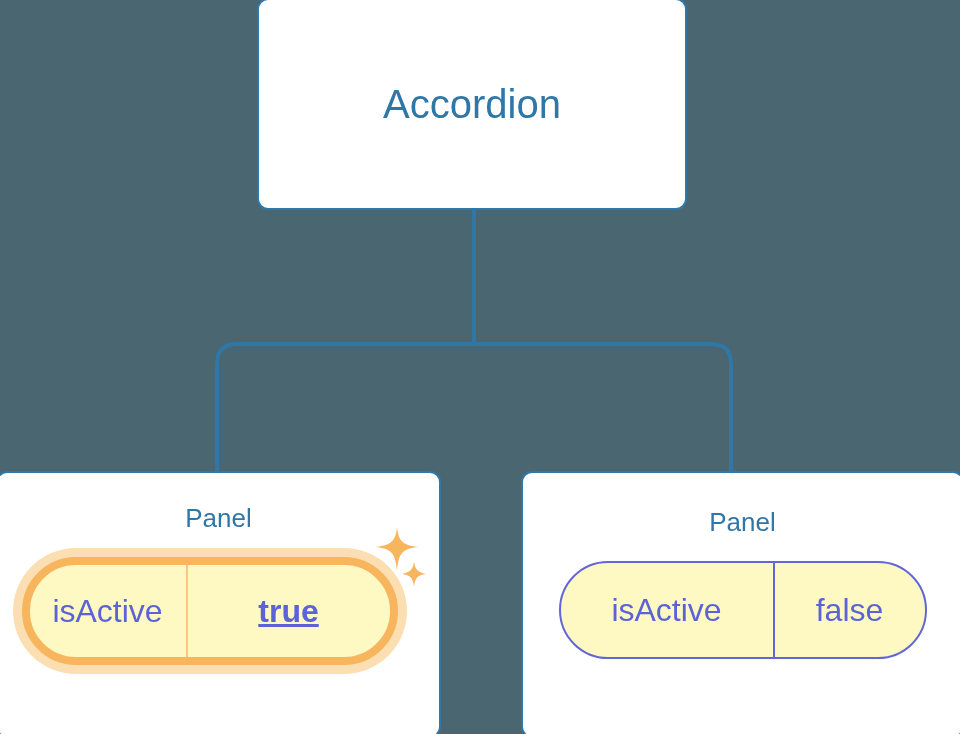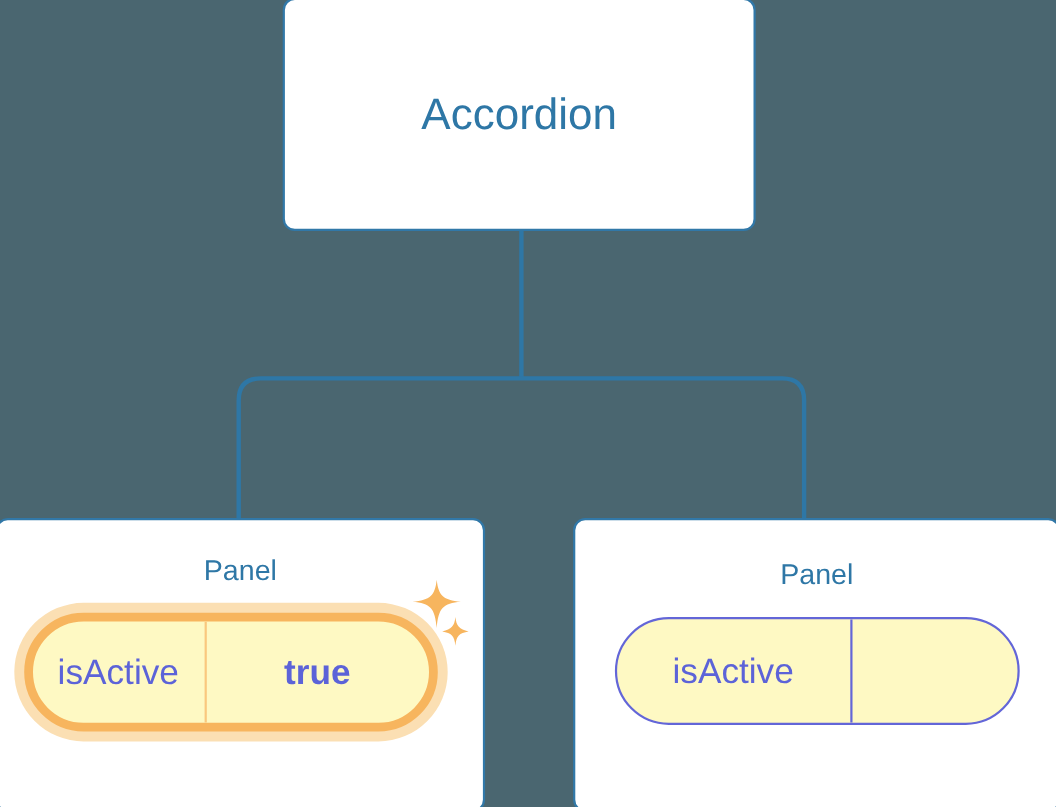--- a/index.html
+++ b/index.html
@@ -121,20 +121,21 @@
   }
   .pill-hl .pill-cell { font-size: 32px; color: #5C63D8; }
   .pill-hl .pill-key {
     flex: 0 0 158px;
     border-right: 2px solid #F9C87E;
     font-weight: 400;
   }
   .pill-hl .pill-val {
     flex: 1 1 auto;
     font-weight: 700;
+    text-decoration: underline;
   }
 
   
   .pill-plain-wrap {
     margin-top: 26px;
   }
   .pill-plain {
     width: 368px;
     height: 98px;
     border: 2px solid #6366D8;
@@ -187,17 +188,18 @@
       </svg>
     </div>
   </div>
 
   <div class="node node-right">
     <div class="node-title">Panel</div>
 
     <div class="pill-wrap pill-plain-wrap">
       <div class="pill pill-plain">
         <div class="pill-cell pill-key">isActive</div>
+        <div class="pill-cell pill-val">false</div>
       </div>
     </div>
   </div>
 
 </div>
 
 </body></html>

